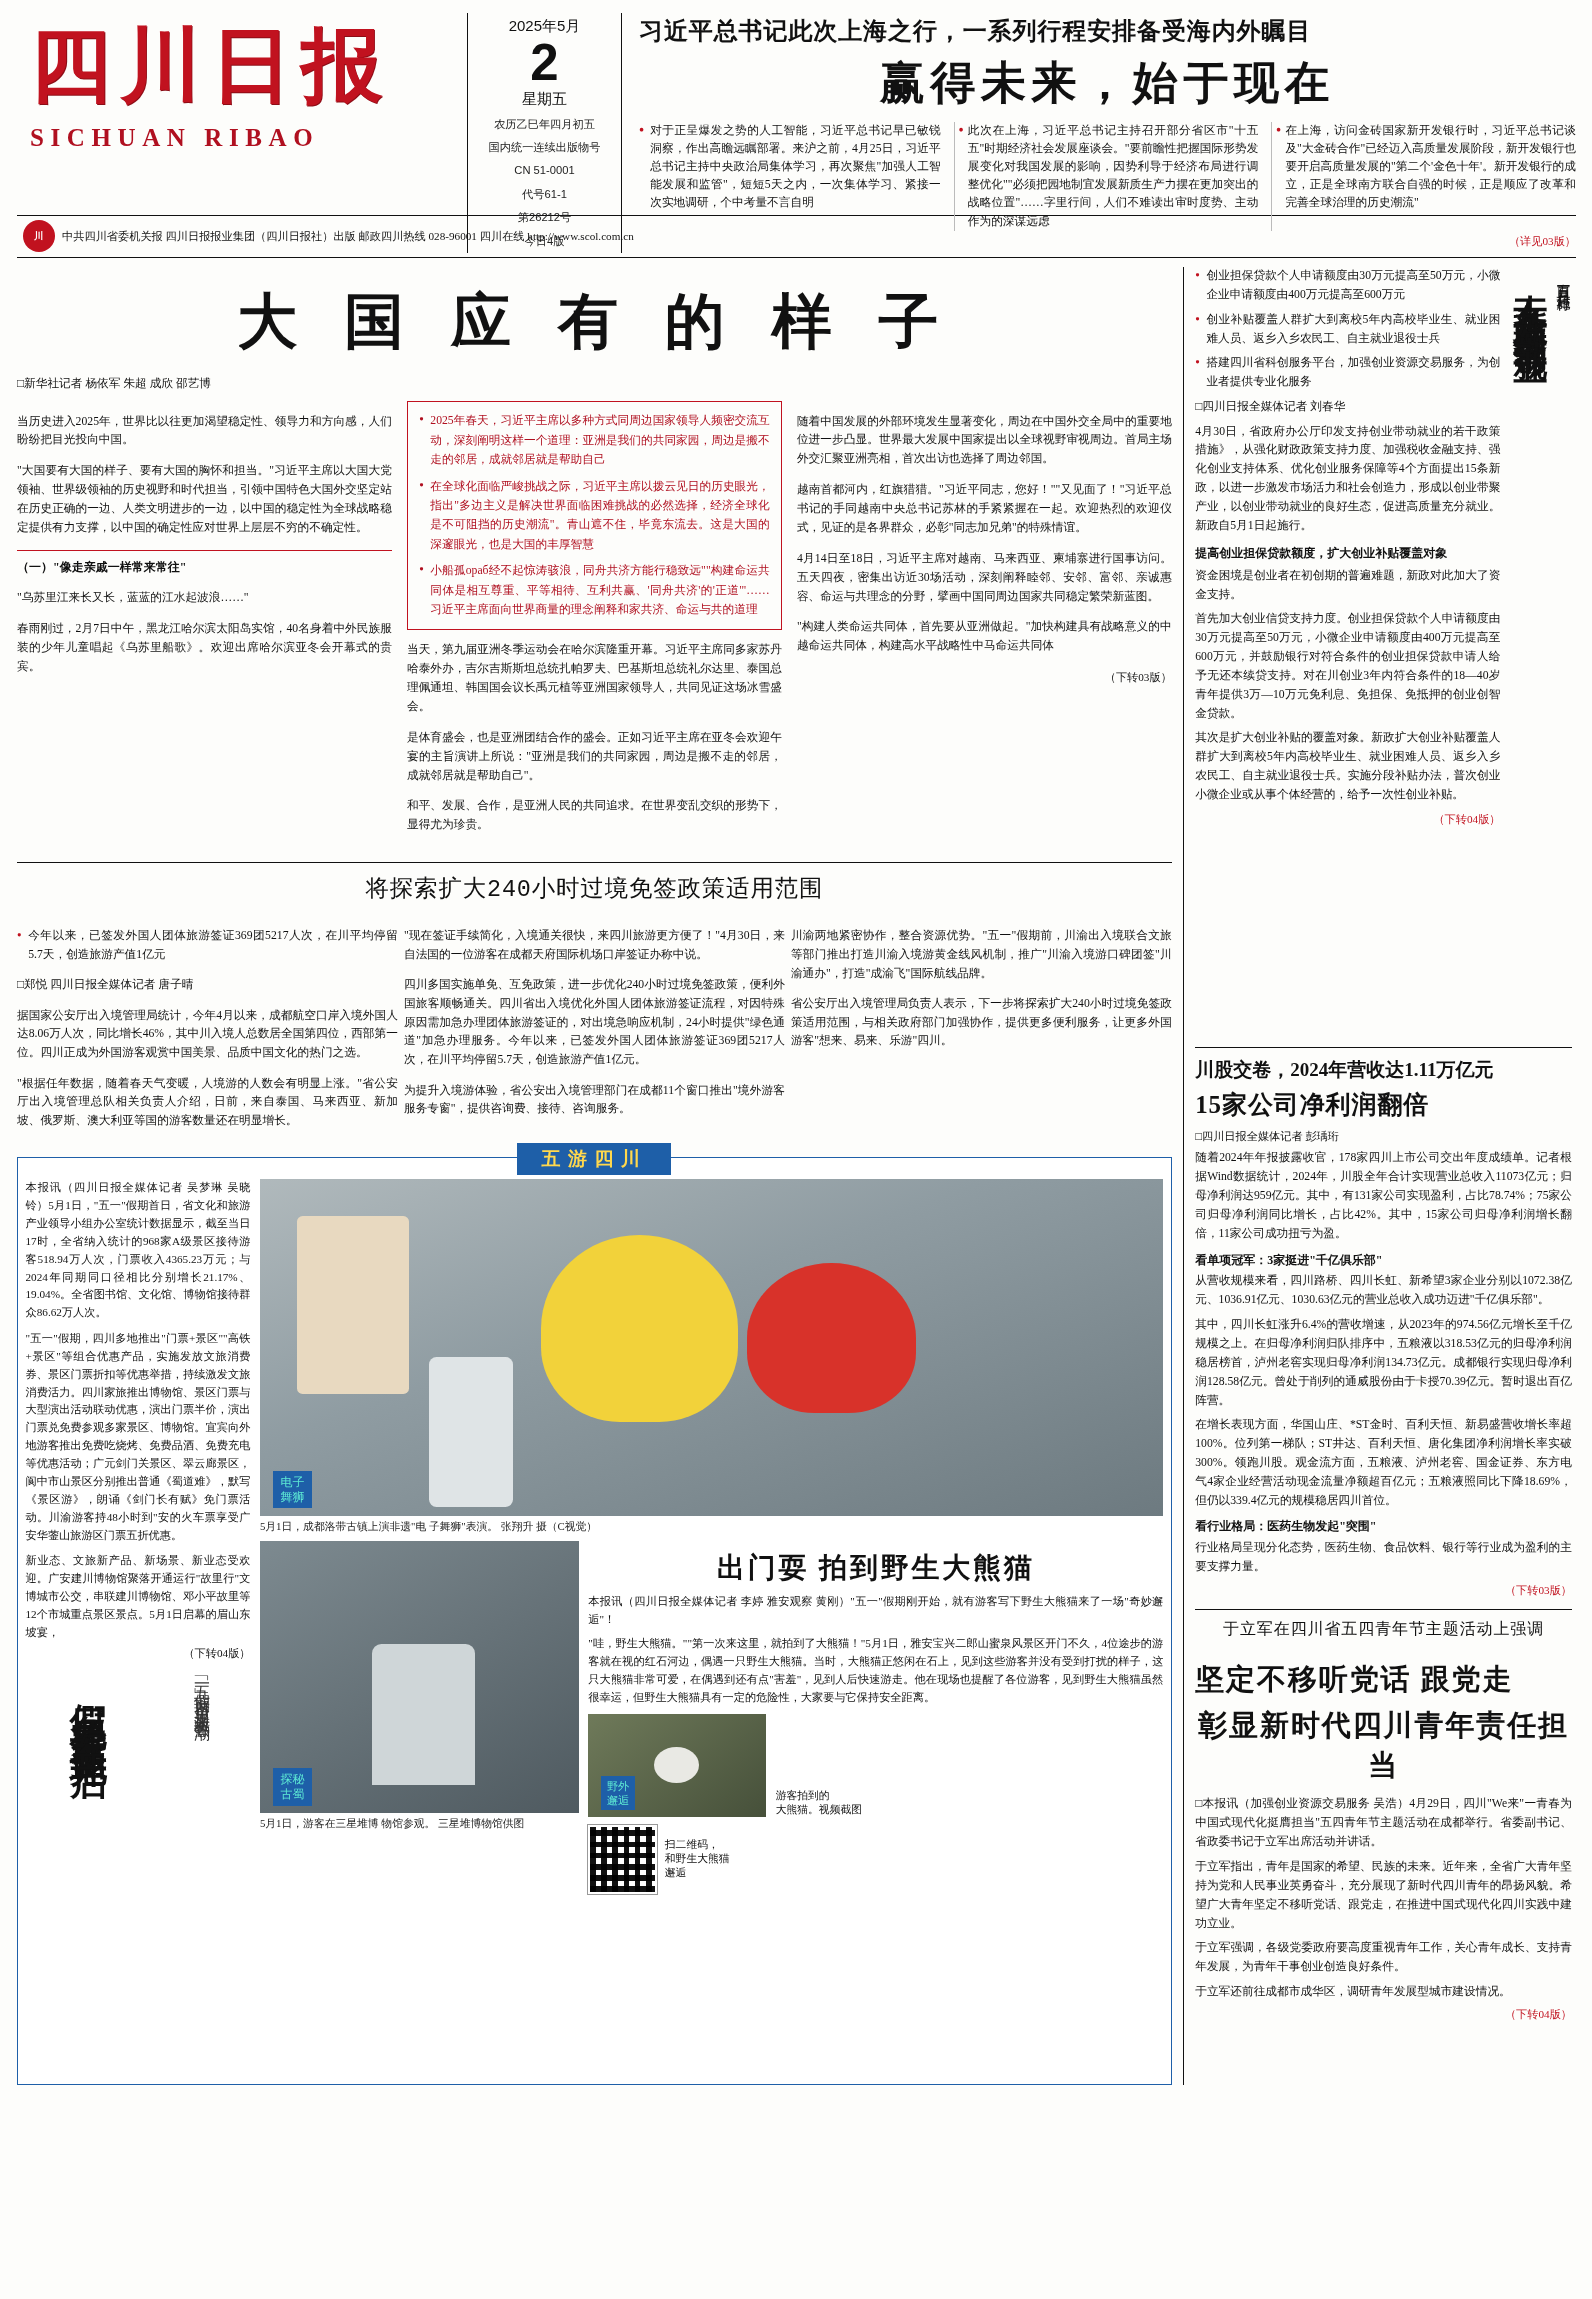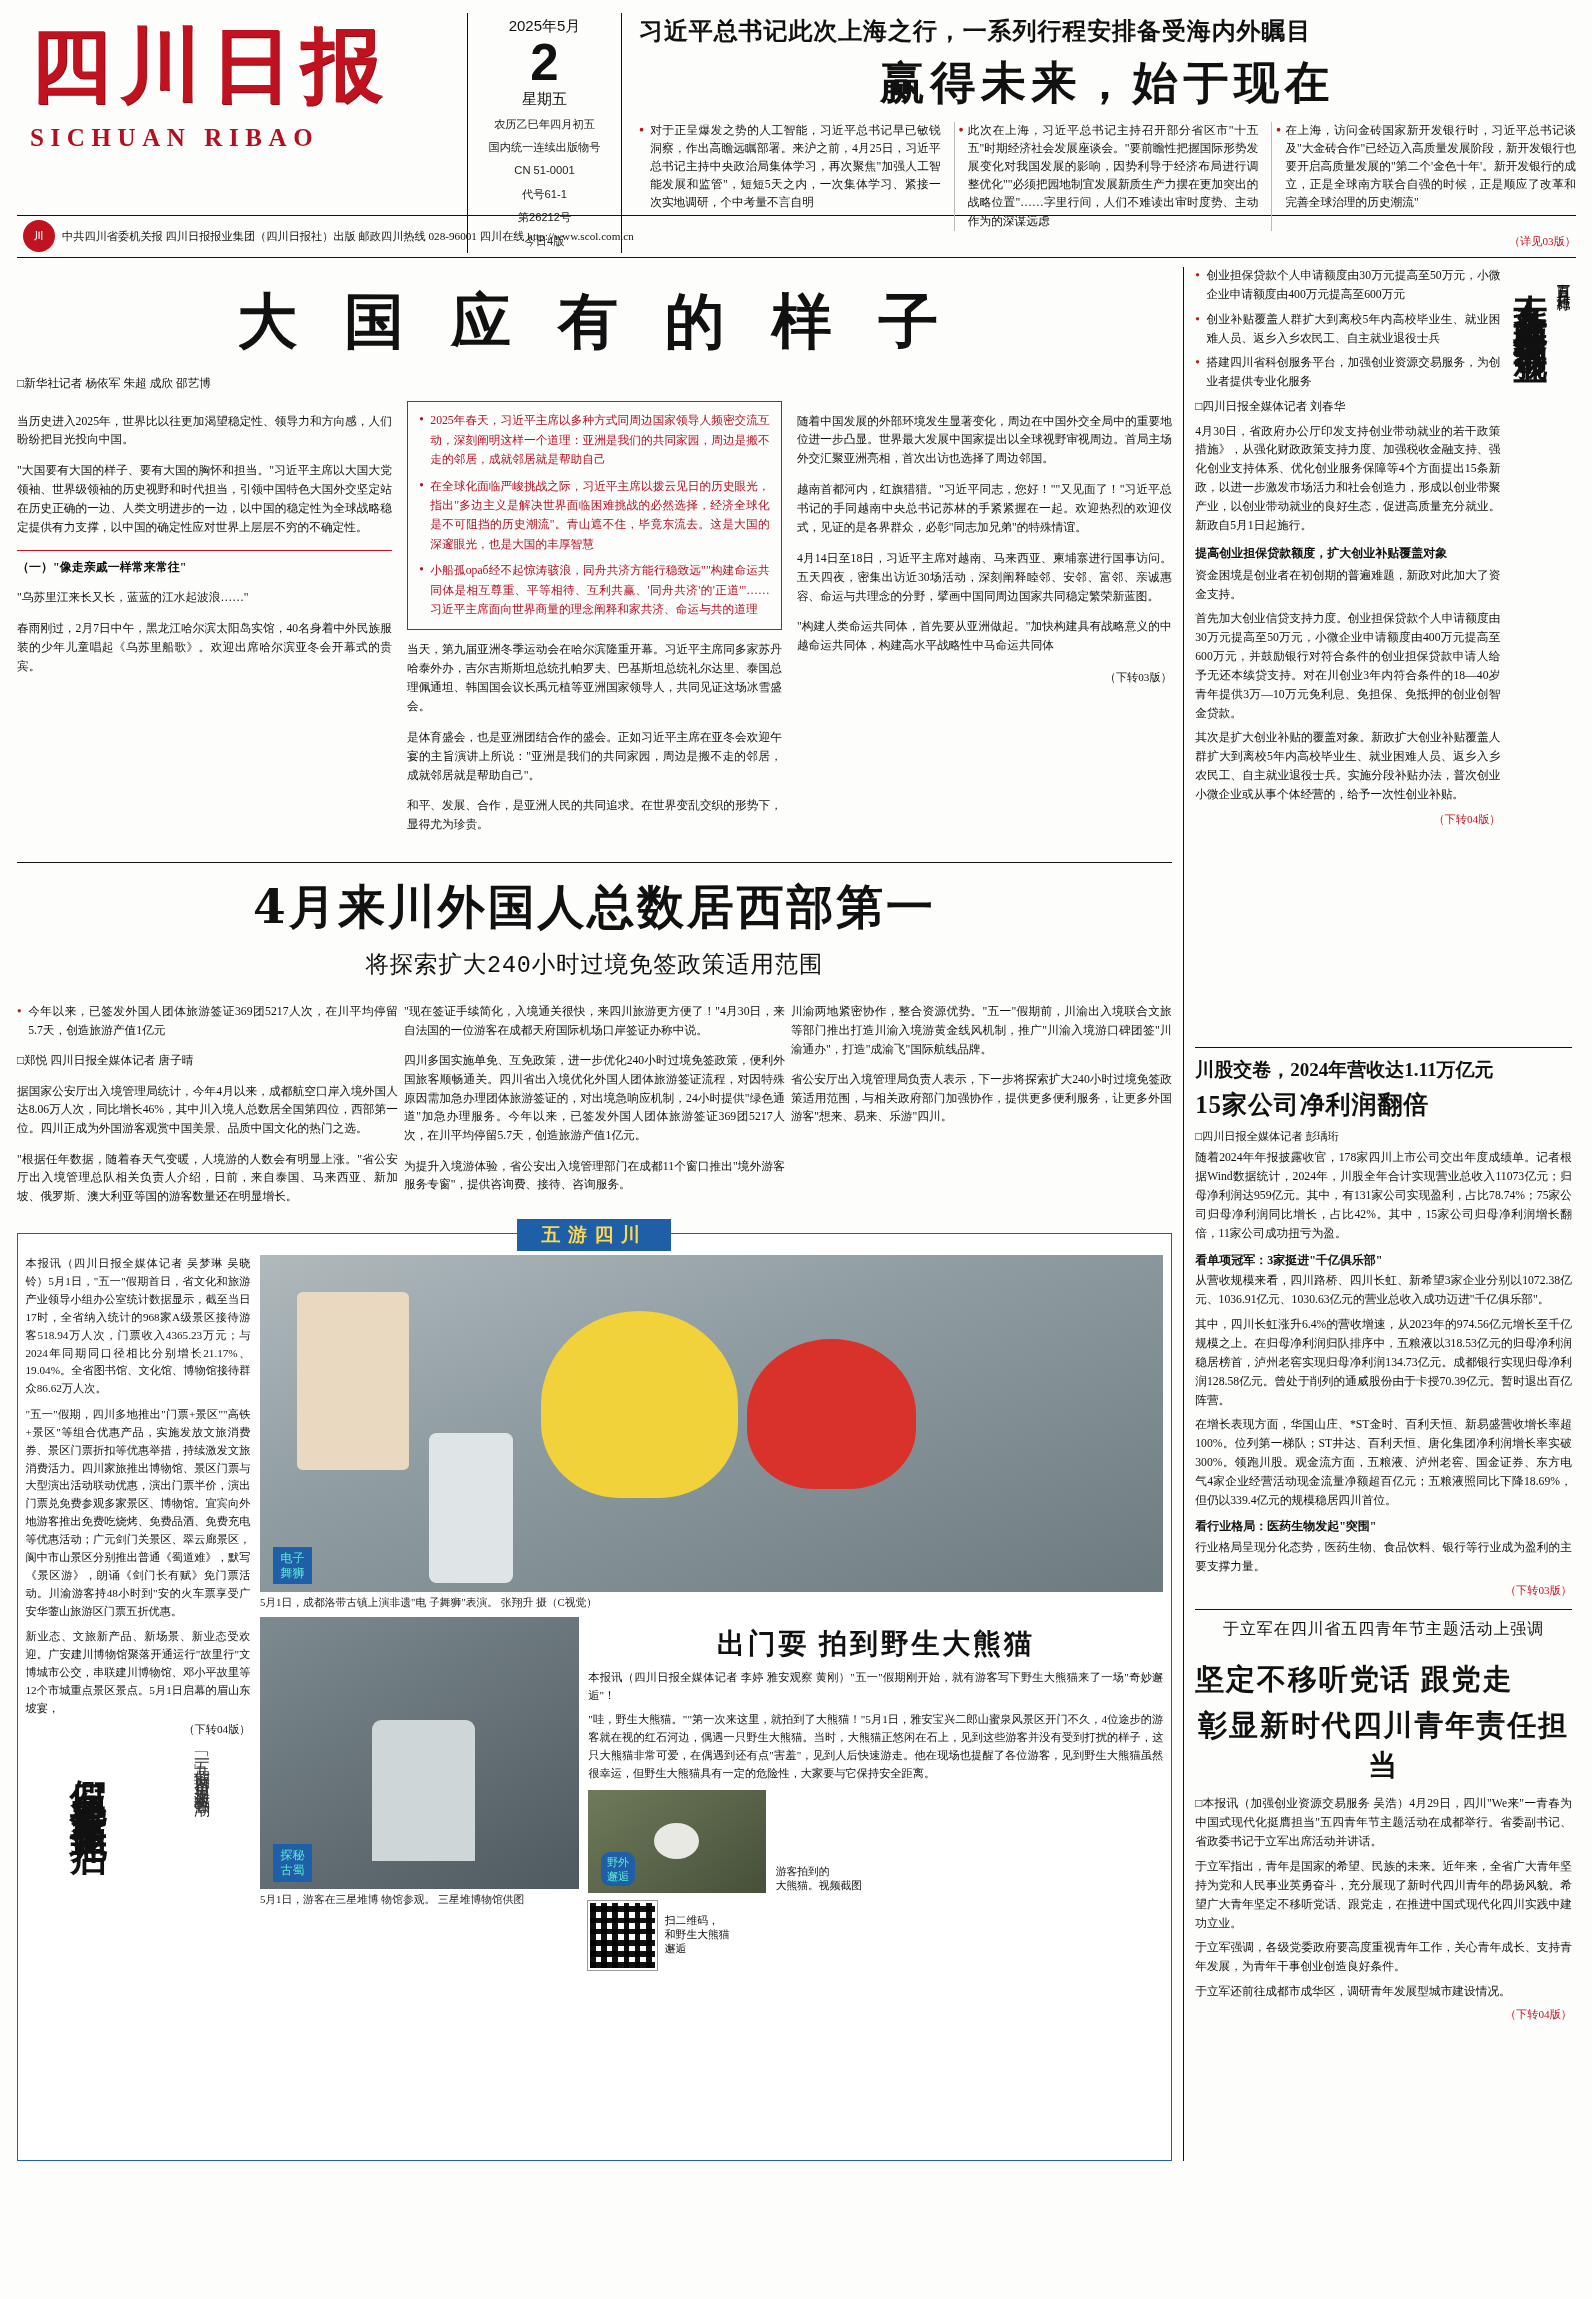--- a/index.html
+++ b/index.html
@@ -244,21 +244,20 @@
         <div class="c">
           <p>随着中国发展的外部环境发生显著变化，周边在中国外交全局中的重要地位进一步凸显。世界最大发展中国家提出以全球视野审视周边。首局主场外交汇聚亚洲亮相，首次出访也选择了周边邻国。</p>
           <p>越南首都河内，红旗猎猎。"习近平同志，您好！""又见面了！"习近平总书记的手同越南中央总书记苏林的手紧紧握在一起。欢迎热烈的欢迎仪式，见证的是各界群众，必彰"同志加兄弟"的特殊情谊。</p>
           <p>4月14日至18日，习近平主席对越南、马来西亚、柬埔寨进行国事访问。五天四夜，密集出访近30场活动，深刻阐释睦邻、安邻、富邻、亲诚惠容、命运与共理念的分野，擘画中国同周边国家共同稳定繁荣新蓝图。</p>
           <p>"构建人类命运共同体，首先要从亚洲做起。"加快构建具有战略意义的中越命运共同体，构建高水平战略性中马命运共同体</p>
           <div class="cont">（下转03版）</div>
         </div>
       </div>
 
       <div class="hr2"></div>
-      <div class="h2-title">4月来川外国人总数居西部第一</div>
       <div class="h2-sub">将探索扩大240小时过境免签政策适用范围</div>
       <div class="h2-body">
         <div class="c">
           <p class="bull">今年以来，已签发外国人团体旅游签证369团5217人次，在川平均停留5.7天，创造旅游产值1亿元</p>
           <p>□郑悦 四川日报全媒体记者 唐子晴</p>
           <p>据国家公安厅出入境管理局统计，今年4月以来，成都航空口岸入境外国人达8.06万人次，同比增长46%，其中川入境人总数居全国第四位，西部第一位。四川正成为外国游客观赏中国美景、品质中国文化的热门之选。</p>
           <p>"根据任年数据，随着春天气变暖，人境游的人数会有明显上涨。"省公安厅出入境管理总队相关负责人介绍，日前，来自泰国、马来西亚、新加坡、俄罗斯、澳大利亚等国的游客数量还在明显增长。</p>
         </div>
         <div class="c">
           <p>"现在签证手续简化，入境通关很快，来四川旅游更方便了！"4月30日，来自法国的一位游客在成都天府国际机场口岸签证办称中说。</p>
@@ -304,21 +303,21 @@
                 <div class="photo-cap">5月1日，游客在三星堆博
 物馆参观。  三星堆博物馆供图</div>
               </div>
               <div style="flex:1;">
                 <div class="panda-title">出门耍  拍到野生大熊猫</div>
                 <div class="panda-body">本报讯（四川日报全媒体记者 李婷 雅安观察 黄刚）"五一"假期刚开始，就有游客写下野生大熊猫来了一场"奇妙邂逅"！</div>
                 <div class="panda-body" style="margin-top:5.6px">"哇，野生大熊猫。""第一次来这里，就拍到了大熊猫！"5月1日，雅安宝兴二郎山蜜泉风景区开门不久，4位途步的游客就在视的红石河边，偶遇一只野生大熊猫。当时，大熊猫正悠闲在石上，见到这些游客并没有受到打扰的样子，这只大熊猫非常可爱，在偶遇到还有点"害羞"，见到人后快速游走。他在现场也提醒了各位游客，见到野生大熊猫虽然很幸运，但野生大熊猫具有一定的危险性，大家要与它保持安全距离。</div>
                 <div style="display:flex;gap:9.4px;margin-top:7.5px;align-items:flex-end;">
                   <div class="photo" style="width:178px;height:103px;background:linear-gradient(140deg,#6f7a5a,#46503a);">
                     <div style="position:absolute;left:66px;top:33px;width:45px;height:36px;background:#e9e9e4;border-radius:50%;"></div>
-                    <div class="cap-tag" style="font-size:11.2px;padding:2.8px 5.6px;border-radius:9px;">野外<br>邂逅</div>
+                    <div class="cap-tag" style="font-size:11.2px;padding:2.8px 5.6px;">野外<br>邂逅</div>
                   </div>
                   <div class="small">游客拍到的<br>大熊猫。视频截图</div>
                 </div>
                 <div style="display:flex;gap:7.5px;align-items:center;margin-top:7.5px;">
                   <div class="qr"></div>
                   <div class="small">扫二维码，<br>和野生大熊猫<br>邂逅</div>
                 </div>
               </div>
             </div>
           </div>

